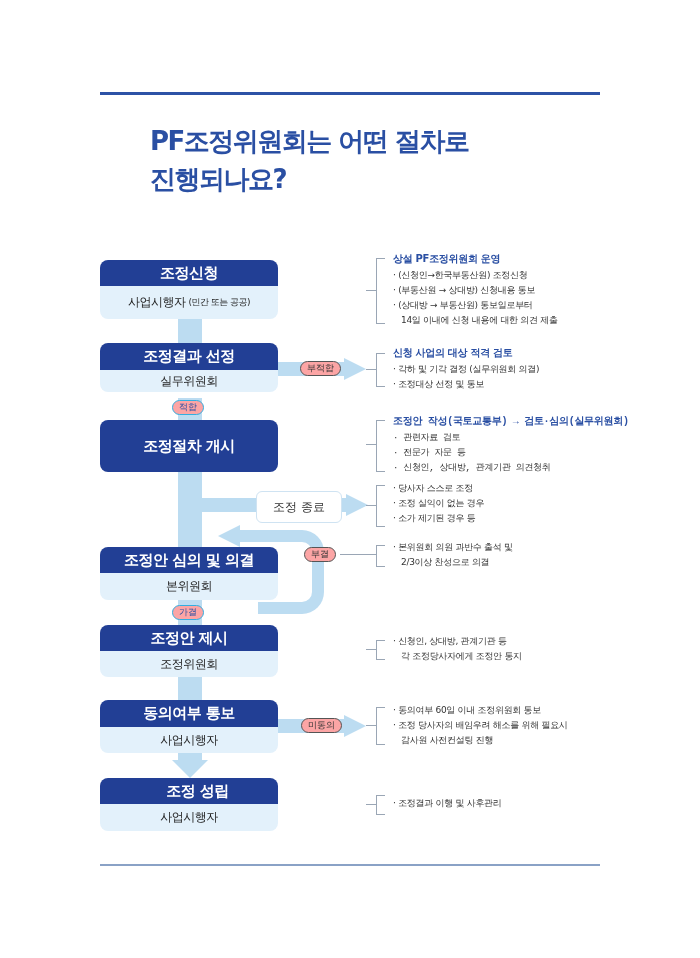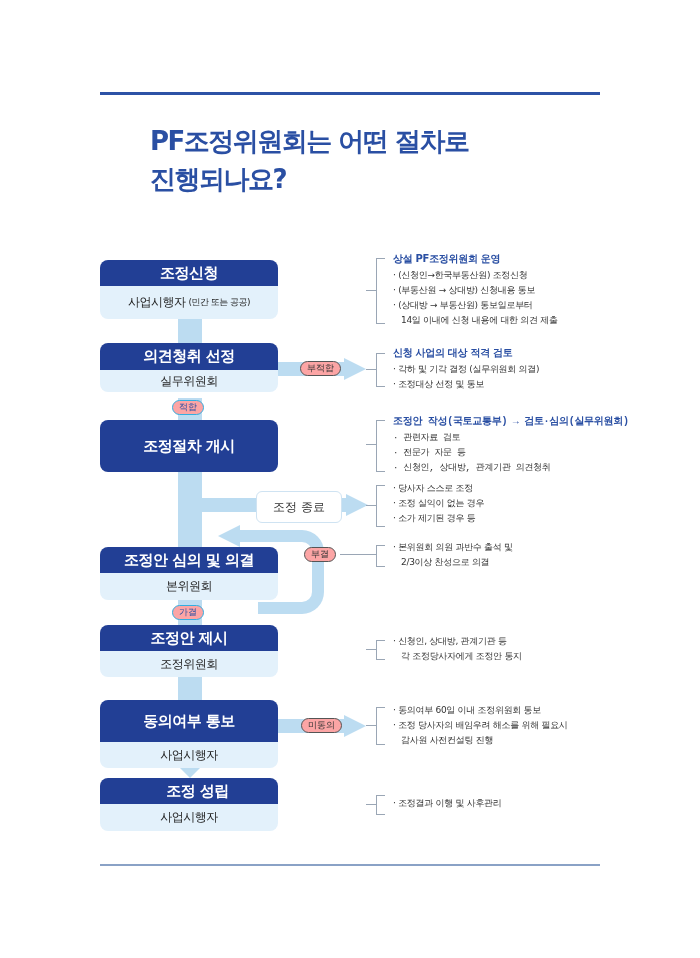--- a/index.html
+++ b/index.html
@@ -75,40 +75,40 @@
 
 <div class="abs box" style="top:260px;">
   <div class="hd" style="height:26px;">조정신청</div>
   <div class="sb" style="height:33px;">
     <span>사업시행자</span>
       <small>(민간 또는 공공)</small>
   </div>
 </div>
 
 <div class="abs box" style="top:343px;">
-  <div class="hd" style="height:27px;">의견청취 선정</div>
+  <div class="hd" style="height:27px;">조정결과 선정</div>
   <div class="sb" style="height:22px;">실무위원회</div>
 </div>
 
 <div class="abs box" style="top:420px;">
   <div class="hd" style="height:52px;">조정절차 개시</div>
 </div>
 
 <div class="abs box" style="top:547px;">
   <div class="hd" style="height:26px;">조정안 심의 및 의결</div>
   <div class="sb" style="height:27px;">본위원회</div>
 </div>
 
 <div class="abs box" style="top:625px;">
   <div class="hd" style="height:26px;">조정안 제시</div>
   <div class="sb" style="height:26px;">조정위원회</div>
 </div>
 
 <div class="abs box" style="top:700px;">
-  <div class="hd" style="height:42px;">동의여부 통보</div>
+  <div class="hd" style="height:27px;">동의여부 통보</div>
   <div class="sb" style="height:26px;">사업시행자</div>
 </div>
 
 <div class="abs box" style="top:778px;">
   <div class="hd" style="height:26px;padding-left:17px;">조정 성립</div>
   <div class="sb" style="height:27px;">사업시행자</div>
 </div>
 
 <div class="abs bracket-tick" style="left:366px; top:290px; width:10px;"></div>
 <div class="abs bracket" style="left:376px; top:258px; height:64px;"></div>

